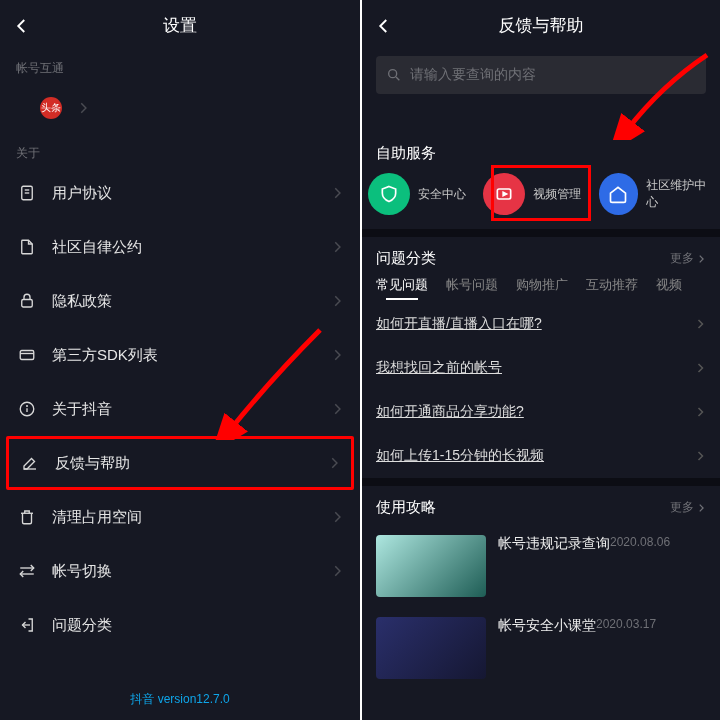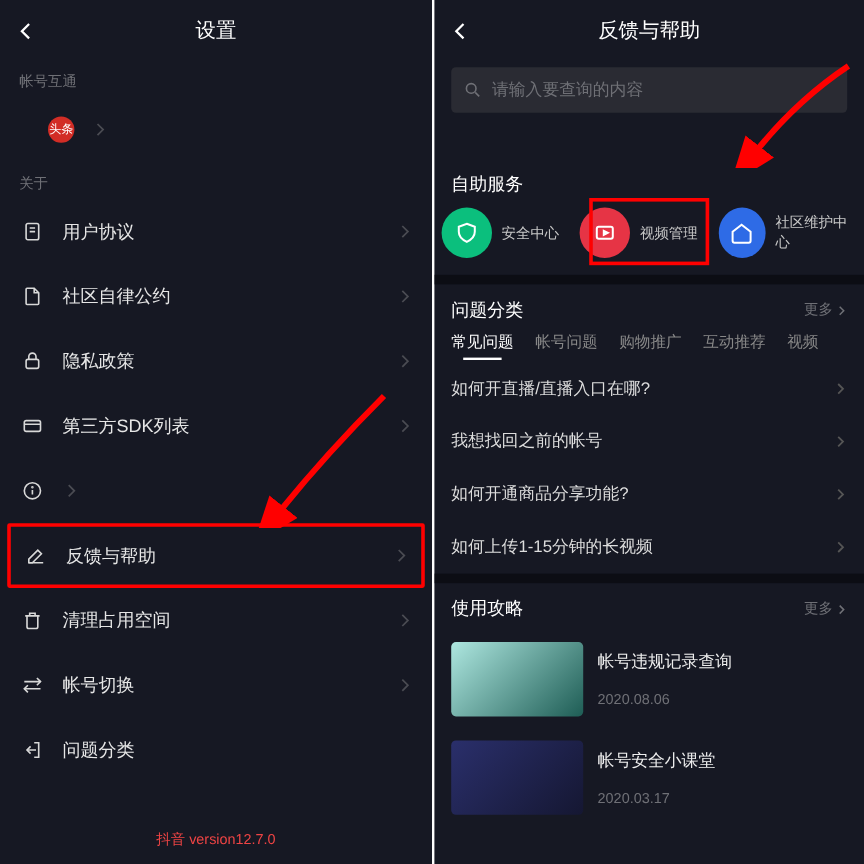--- a/index.html
+++ b/index.html
@@ -74,21 +74,21 @@
     display:flex;align-items:center;justify-content:center;
     margin-right:14px;
     margin-left:24px;
   }
   .version {
     position:absolute;
     bottom:12px;
     width:100%;
     text-align:center;
     font-size:12px;
-    color:#ef4444;
+    color:#0ea5e9;
   }
   .highlight-red {
     border: 3px solid #ff0000;
     border-radius: 2px;
   }
   .arrow-red {
     position:absolute;
     pointer-events:none;
   }
   
@@ -139,29 +139,29 @@
     color:#fff;font-size:15px;font-weight:500;
   }
   .more { font-size:12px;color:#6f7076;font-weight:400;display:flex;align-items:center;gap:2px;}
   .tabs {
     display:flex;gap:18px;padding:0 14px 8px;font-size:13px;color:#888;white-space:nowrap;overflow:hidden;
   }
   .tab.active{color:#fff;font-weight:500;position:relative;}
   .tab.active::after{content:"";position:absolute;left:20%;right:20%;bottom:-6px;height:2px;background:#fff;}
   .qrow {
     height:44px;display:flex;align-items:center;justify-content:space-between;
-    padding:0 14px;font-size:14px;color:#ddd;
+    padding:0 14px;font-size:14px;color:#ddd;text-decoration:underline;
   }
   .guide {
     display:flex;gap:12px;padding:10px 14px;
   }
   .thumb {
     width:110px;height:62px;border-radius:4px;
   }
-  .ginfo {display:flex;flex-direction:column;justify-content:space-around;}
+  .ginfo {display:flex;justify-content:space-around;}
   .gtitle{font-size:14px;color:#eee;}
   .gdate{font-size:12px;color:#6f7076;}
   svg { display:block; }
 </style>
 </head>
 <body>
 
 <div class="panel">
   <div class="header">
     <span class="back">
@@ -246,20 +246,21 @@
   </div>
 
   <div class="row">
     <span class="icon">
         <svg width="18" height="18" viewBox="0 0 24 24" fill="none" stroke="currentColor" stroke-width="1.8">
           <circle cx="12" cy="12" r="9"></circle>
           <line x1="12" y1="11" x2="12" y2="16"></line>
           <circle cx="12" cy="8" r="0.5" fill="currentColor"></circle>
         </svg>
       </span>
+    <span class="label">关于抖音</span>
     <span class="chev">
         <svg width="14" height="14" viewBox="0 0 24 24" fill="none" stroke="currentColor" stroke-width="2.5">
           <polyline points="9 4 17 12 9 20"></polyline>
         </svg>
       </span>
   </div>
 
   <div class="row highlight-red" style="margin:0 6px;padding:0 10px;">
     <span class="icon">
         <svg width="18" height="18" viewBox="0 0 24 24" fill="none" stroke="currentColor" stroke-width="1.8">

